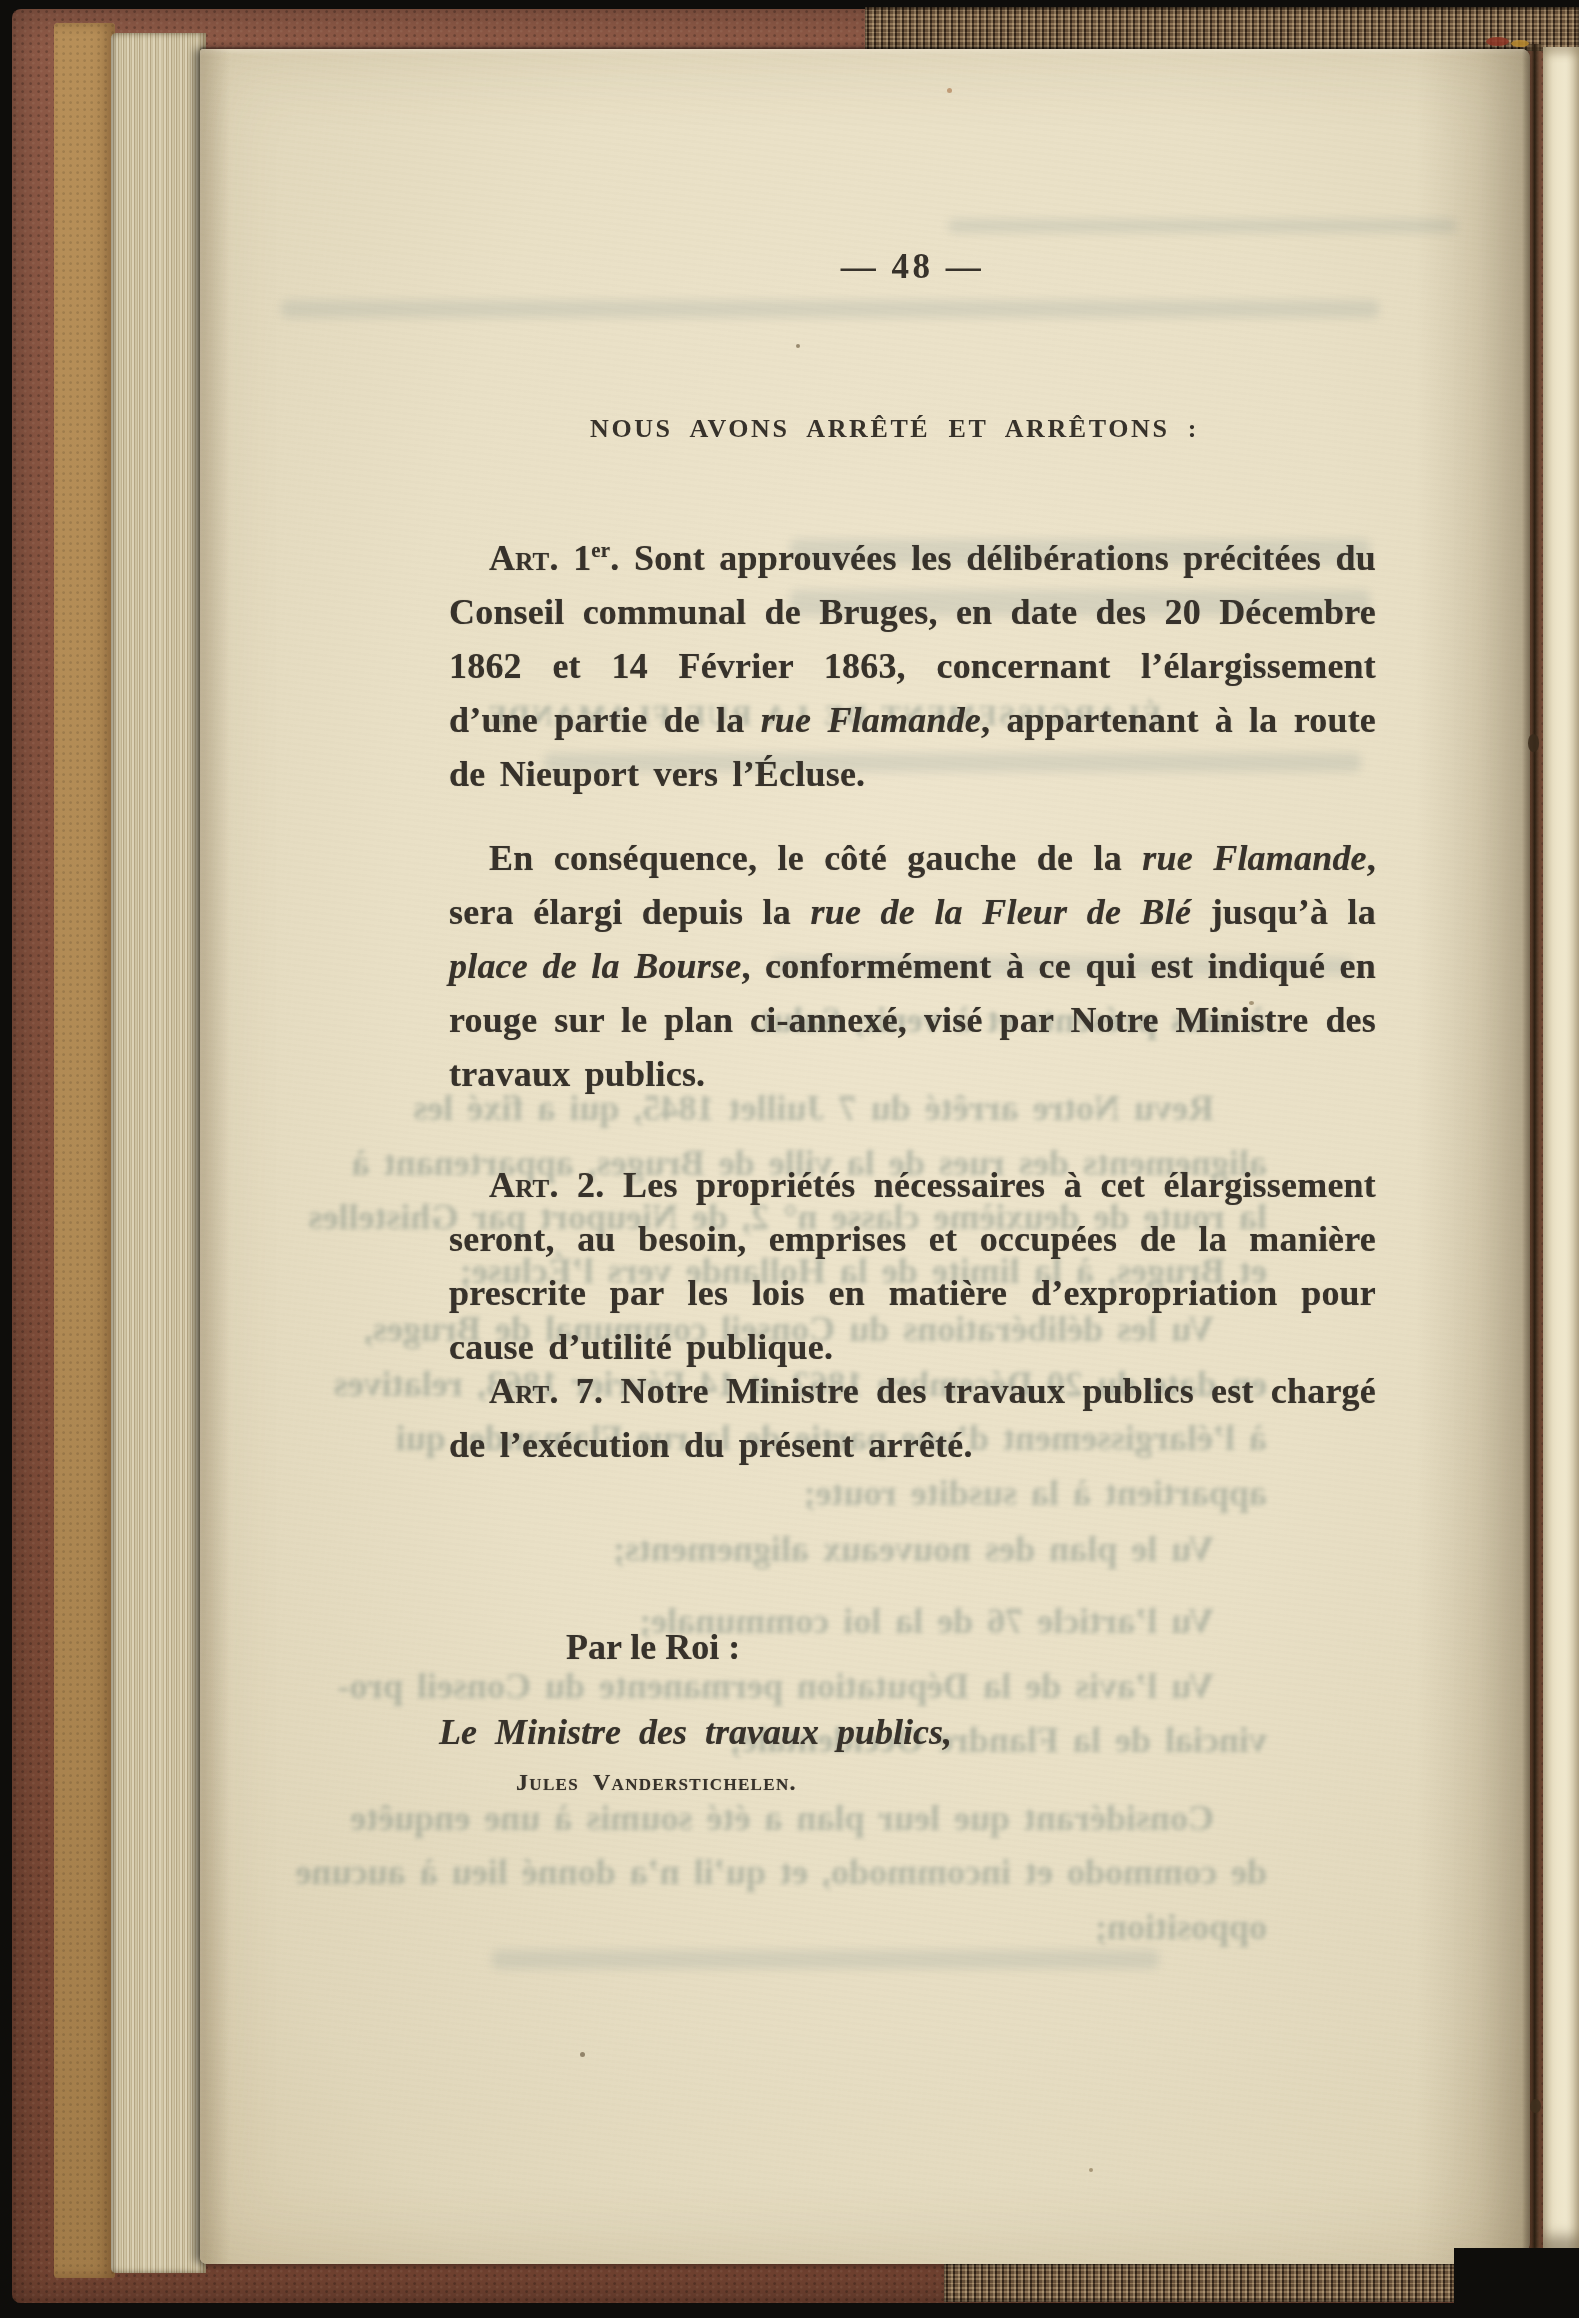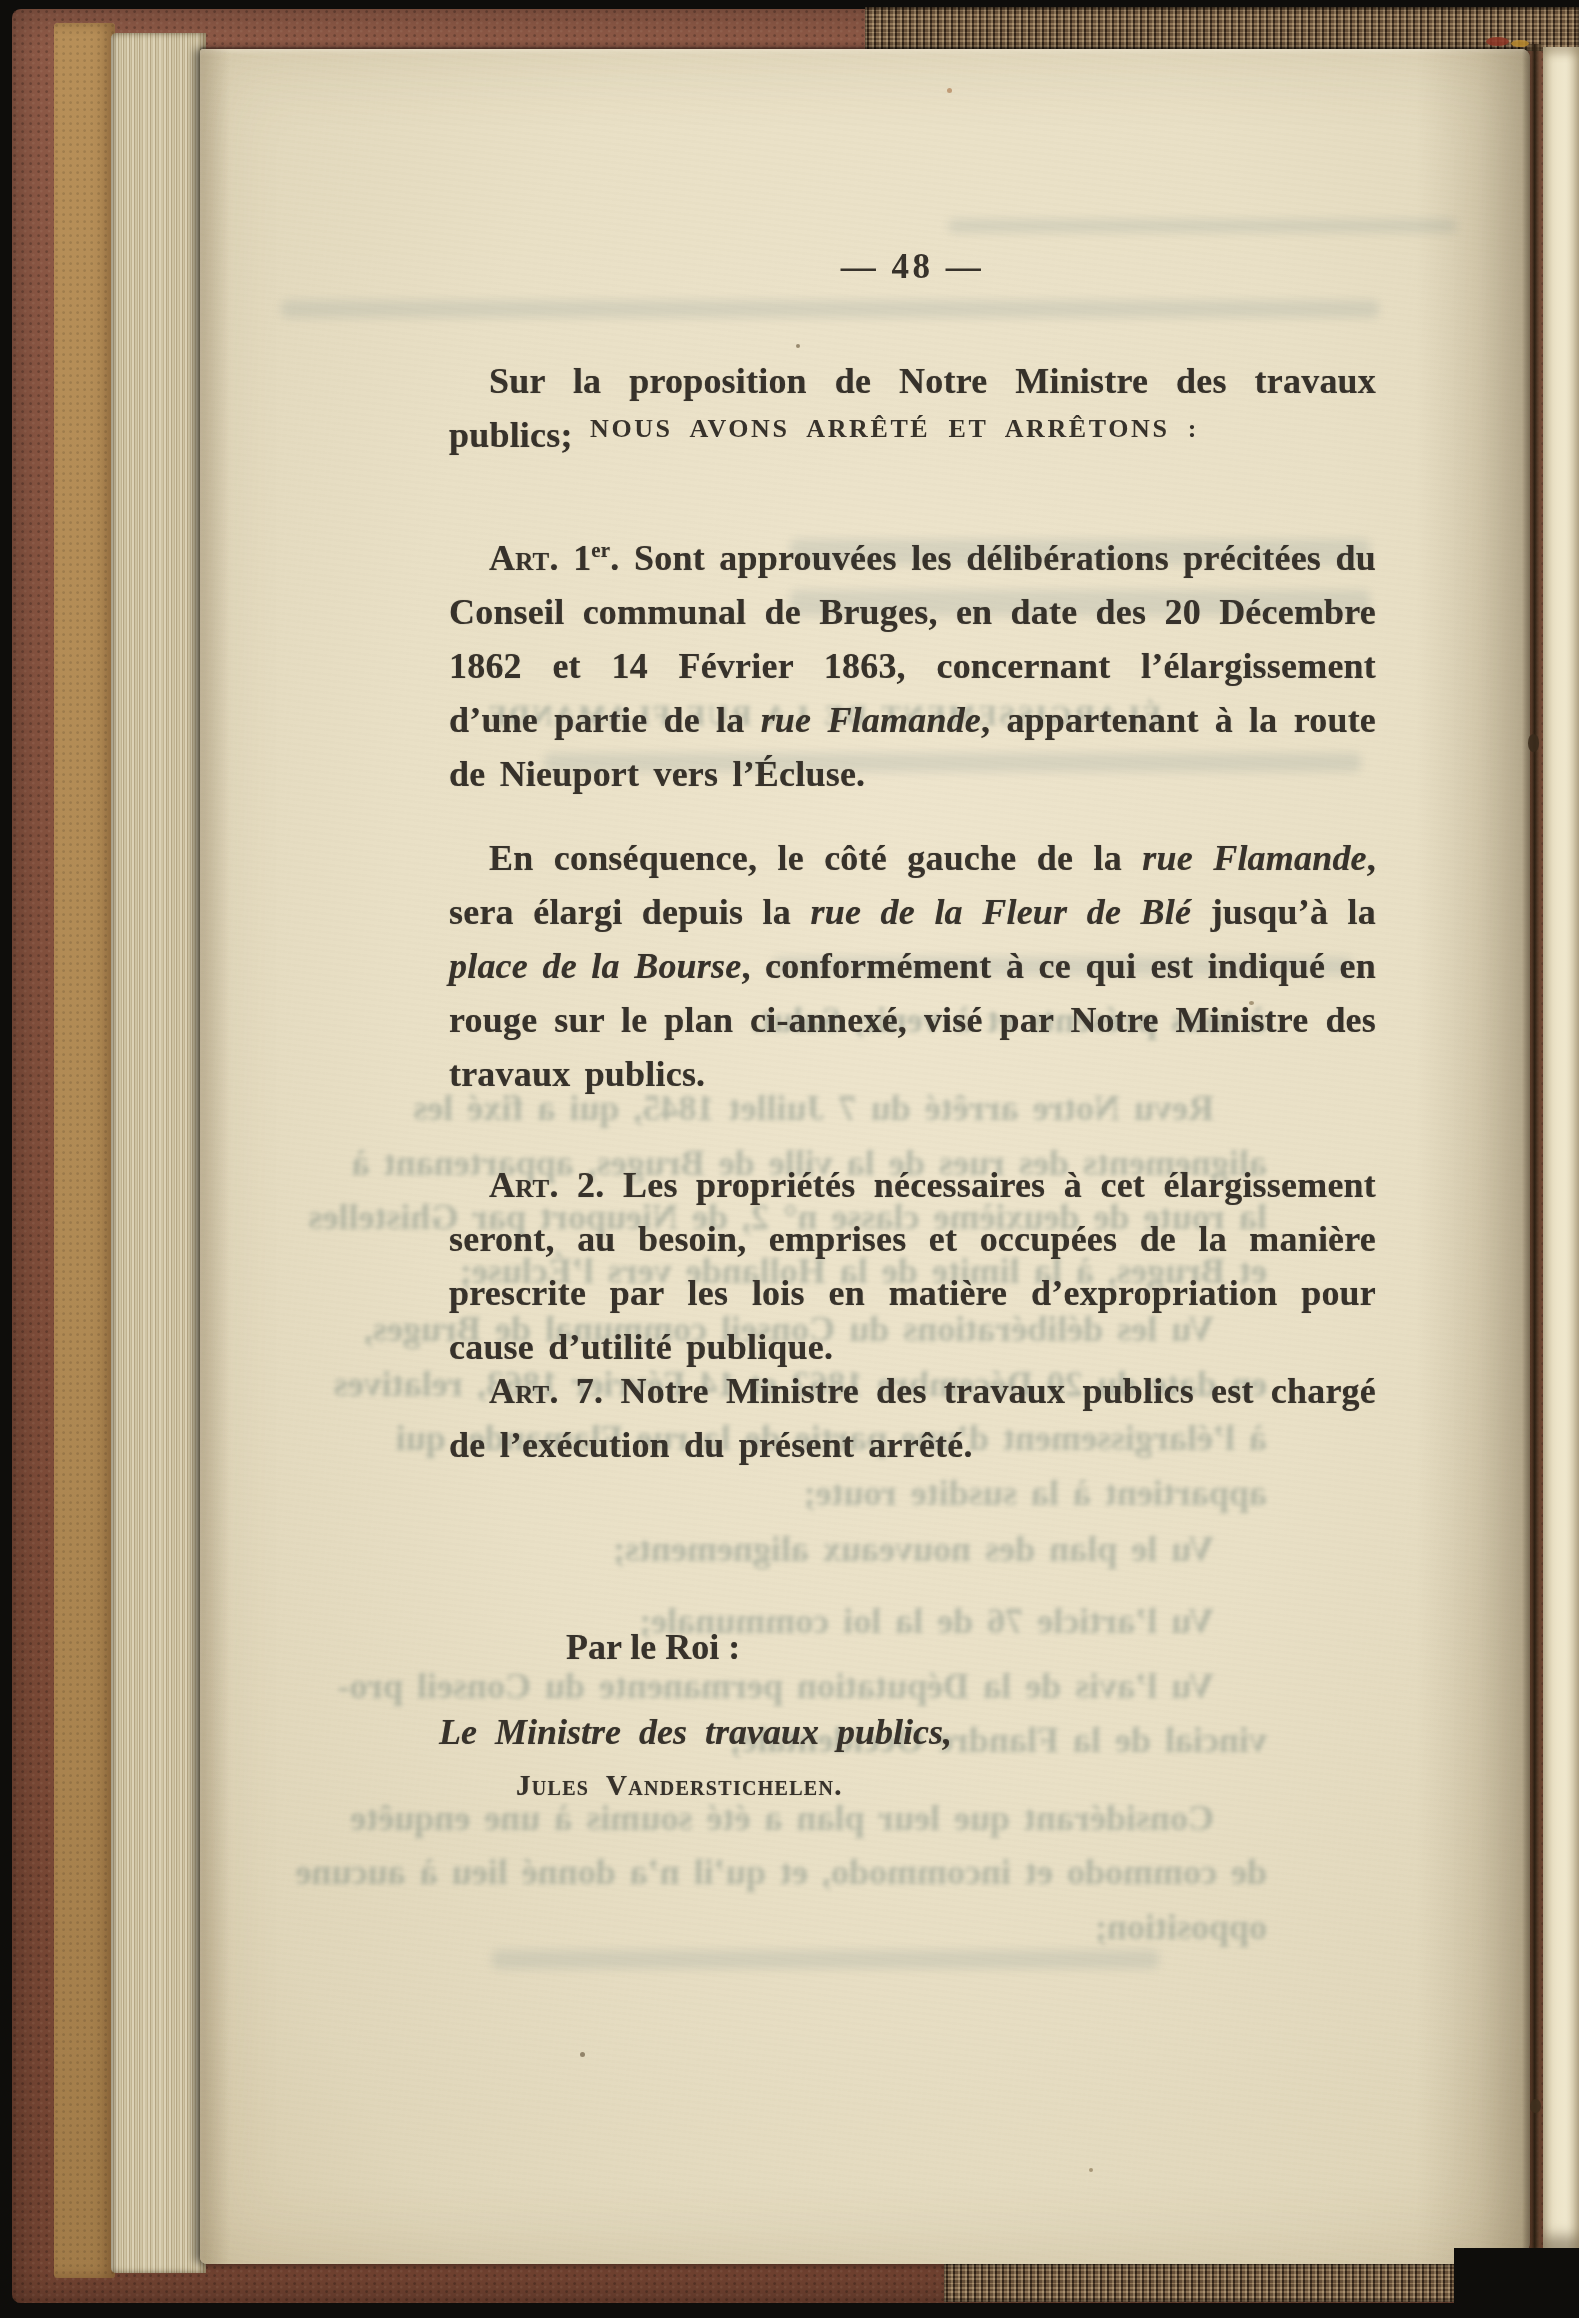--- a/index.html
+++ b/index.html
@@ -91,21 +91,21 @@
   .para{left:249px;width:927px;text-align:justify;text-indent:40px;}
   .pageno{left:249px;width:927px;text-align:center;font-weight:700;font-size:35px;letter-spacing:3.5px;}
   .formula{font-weight:700;font-size:26px;letter-spacing:2.6px;word-spacing:.35em;}
   .seg-italic{font-style:italic;}
   .seg-smallcaps{font-variant:small-caps;}
   .seg-sup{vertical-align:super;font-size:58%;line-height:0;}
   .sig-royal{left:249px;width:927px;padding-right:121px;box-sizing:border-box;text-align:right;
     font-weight:700;font-size:40px;letter-spacing:2.6px;text-shadow:0 0 0.9px rgba(45,38,26,.45);}
   .sig-heading{font-weight:700;font-size:36px;text-shadow:0 0 0.9px rgba(45,38,26,.45);}
   .sig-title{font-weight:700;font-style:italic;font-size:36px;word-spacing:.25em;text-shadow:0 0 0.9px rgba(45,38,26,.45);}
-  .sig-name{font-weight:700;font-variant:small-caps;font-size:29px;letter-spacing:1.3px;word-spacing:.3em;text-shadow:0 0 0.9px rgba(45,38,26,.45);}
+  .sig-name{font-weight:700;font-variant:small-caps;font-size:24px;letter-spacing:1.3px;word-spacing:.3em;text-shadow:0 0 0.9px rgba(45,38,26,.45);}
 
   
   .bleed{
     position:absolute;inset:0;transform:scaleX(-1);
     filter:blur(1.9px);opacity:.42;pointer-events:none;
     color:#6e8078;
   }
   .ghost-line{
     position:absolute;white-space:nowrap;
     font-weight:700;font-size:36px;word-spacing:.14em;
@@ -164,21 +164,20 @@
         <div class="ghost-band" style="top: 170px; left: 748px; width: 509px; height: 14px;"></div>
         <div class="ghost-band" style="top: 490px; left: 590px; width: 580px; height: 26px;"></div>
         <div class="ghost-band" style="top: 541px; left: 590px; width: 580px; height: 26px;"></div>
         <div class="ghost-band" style="top: 704px; left: 344px; width: 817px; height: 19.3px;"></div>
         <div class="ghost-band" style="top: 908px; left: 573px; width: 580px; height: 17.6px;"></div>
         <div class="ghost-band" style="top: 1901px; left: 292px; width: 667px; height: 19.3px;"></div>
       </div>
 
     <div class="text-layer">
       <div class="pageno" style="top:198px">— 48 —</div>
-      <p class="para" style="top:269px">Sur la proposition de Notre Ministre des travaux publics;</p>
       <div class="formula" style="top:365px;left:390px">NOUS AVONS ARRÊTÉ ET ARRÊTONS :</div>
       <p class="para" style="top:446px"><span class="seg-smallcaps">Art.</span><span class="seg-normal"> 1</span><span class="seg-sup">er</span><span class="seg-normal">. Sont approuvées les délibérations précitées du Conseil communal de Bruges, en date des 20 Décembre 1862 et 14 Février 1863, concernant l’élargissement d’une partie de la </span><span class="seg-italic">rue Flamande</span><span class="seg-normal">, appartenant à la route de Nieuport vers l’Écluse.</span></p>
       <p class="para" style="top:746px"><span class="seg-normal">En conséquence, le côté gauche de la </span><span class="seg-italic">rue Flamande</span><span class="seg-normal">, sera élargi depuis la </span><span class="seg-italic">rue de la Fleur de Blé</span><span class="seg-normal"> jusqu’à la </span><span class="seg-italic">place de la Bourse</span><span class="seg-normal">, conformément à ce qui est indiqué en rouge sur le plan ci-annexé, visé par Notre Ministre des travaux publics.</span></p>
       <p class="para" style="top:1073px"><span class="seg-smallcaps">Art.</span><span class="seg-normal"> 2. Les propriétés nécessaires à cet élargissement seront, au besoin, emprises et occupées de la manière prescrite par les lois en matière d’expropriation pour cause d’utilité publique.</span></p>
       <p class="para" style="top:1279px"><span class="seg-smallcaps">Art.</span><span class="seg-normal"> 7. Notre Ministre des travaux publics est chargé de l’exécution du présent arrêté.</span></p>
       <div class="sig-heading" style="top:1577px;left:366px">Par le Roi :</div>
       <div class="sig-title" style="top:1662px;left:239px">Le Ministre des travaux publics,</div>
       <div class="sig-name" style="top:1720px;left:316px">Jules Vanderstichelen.</div>
     </div>
 

